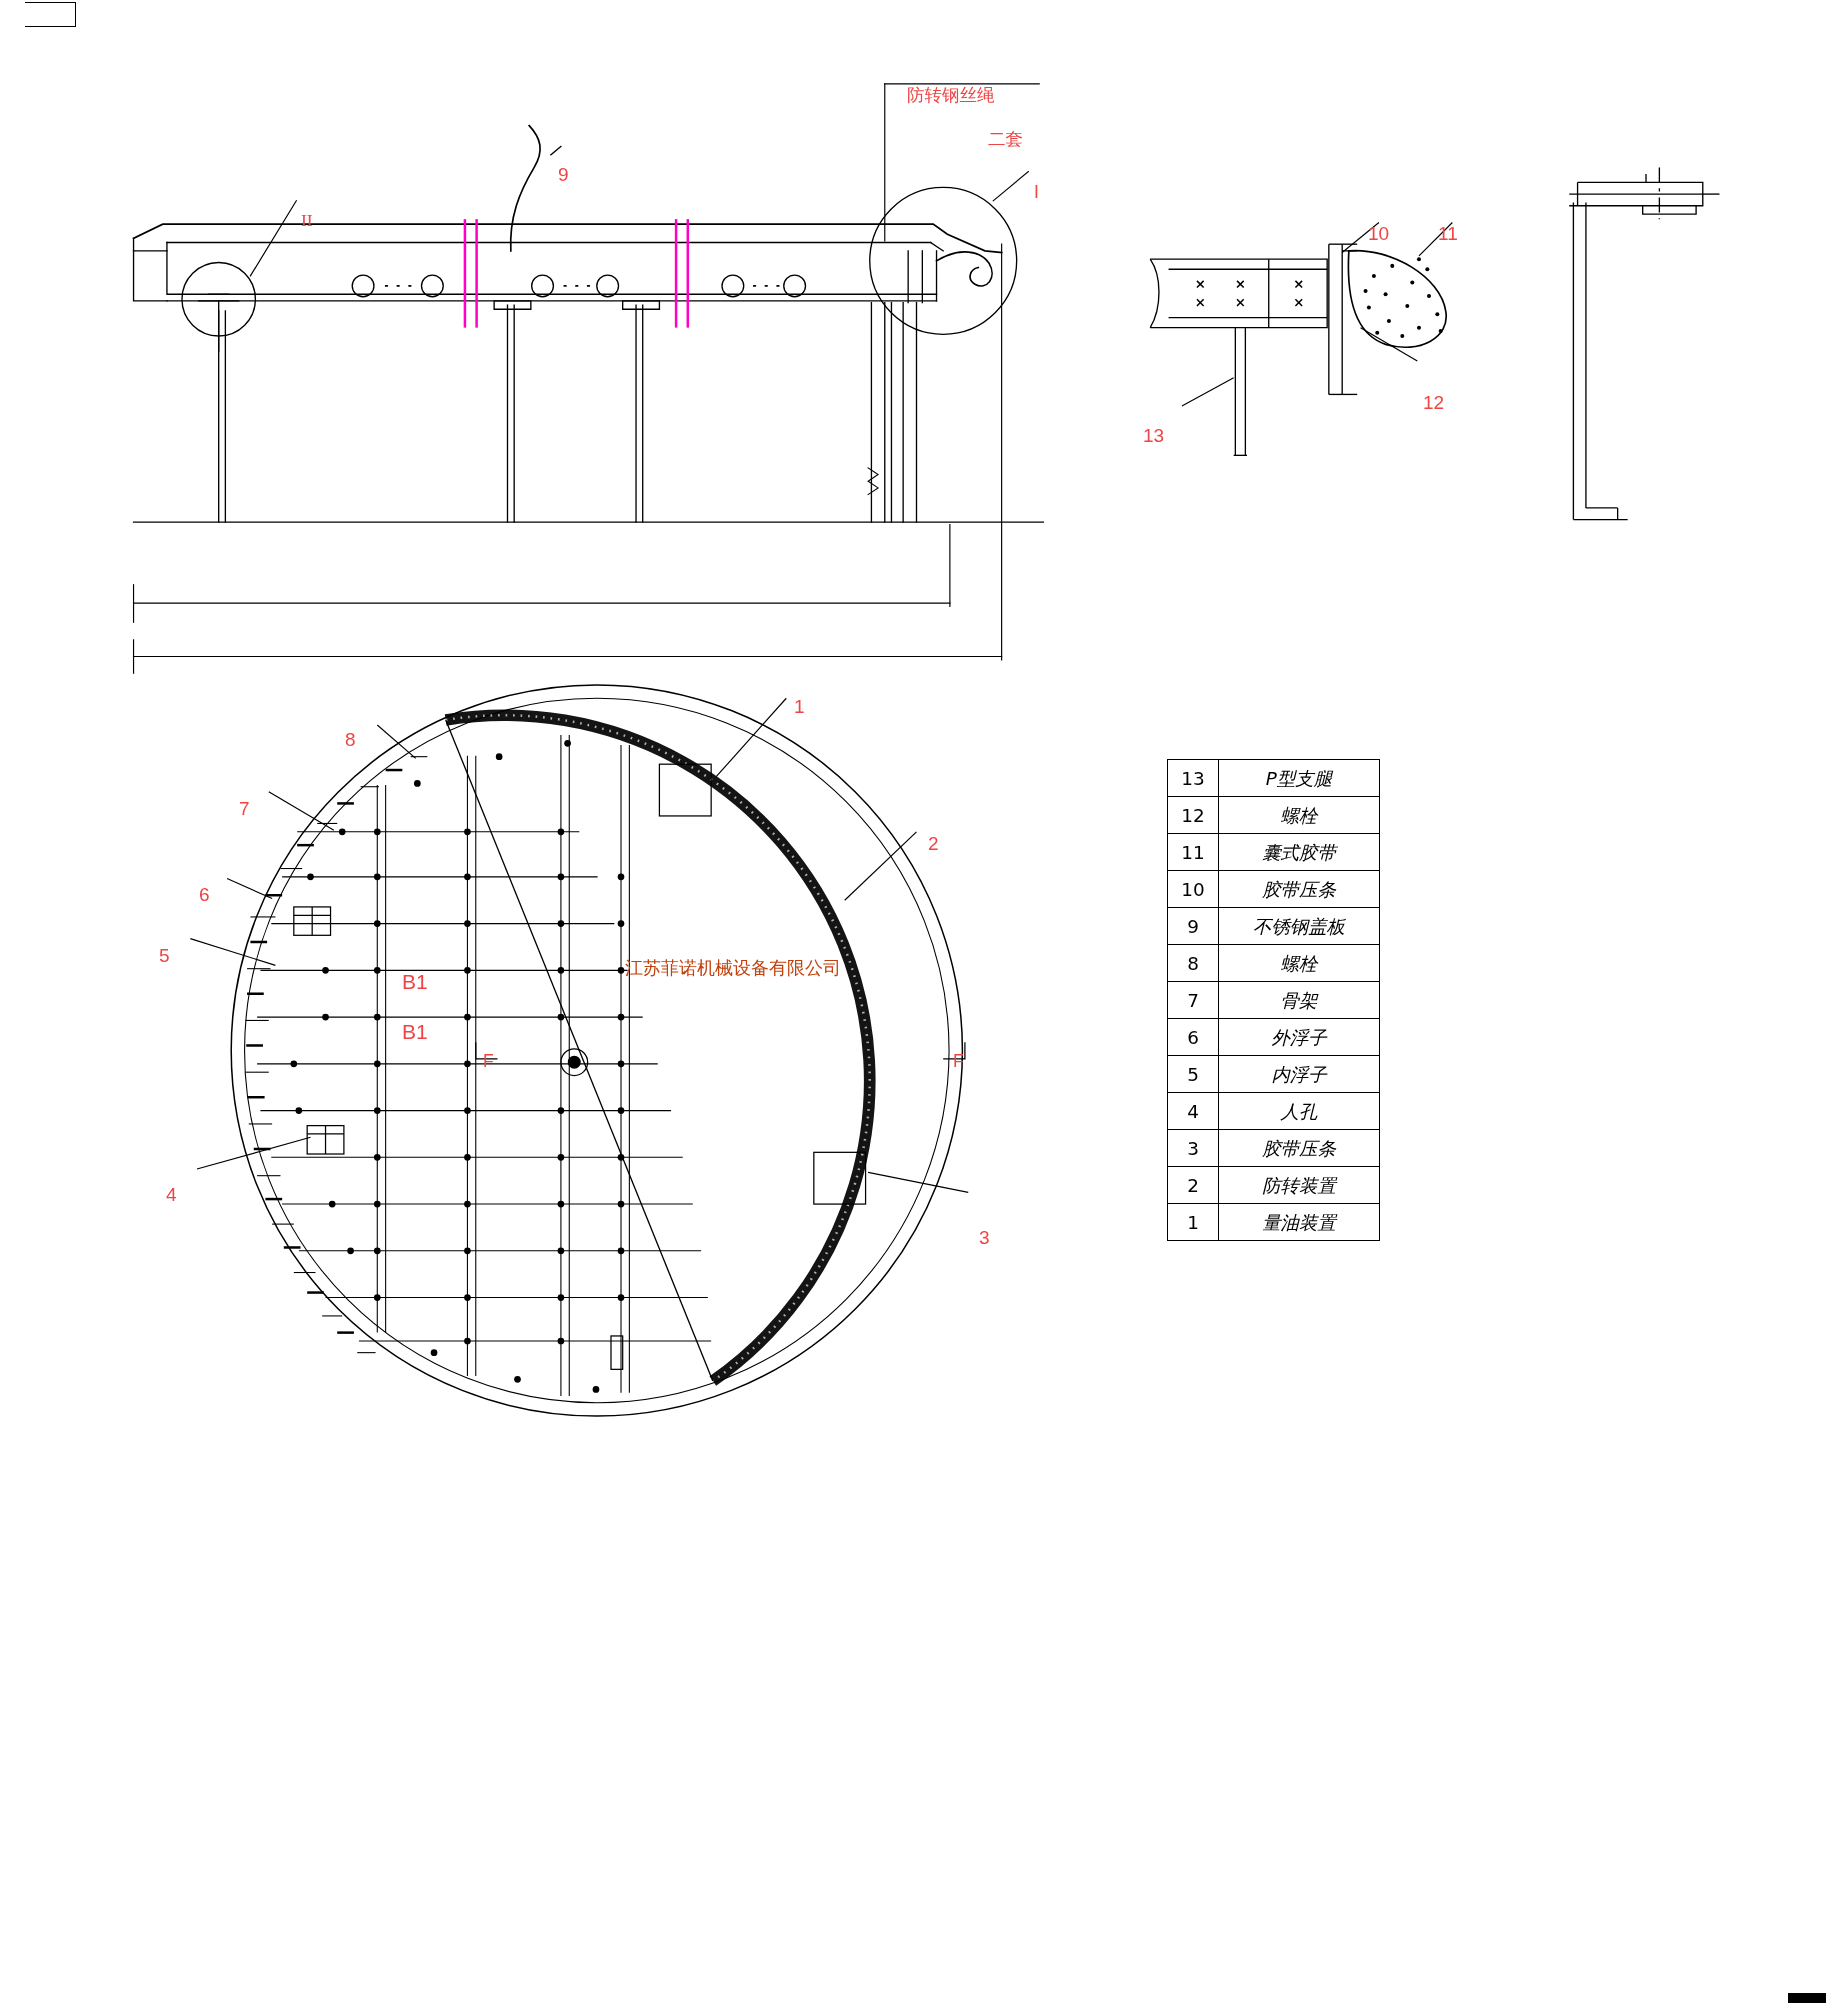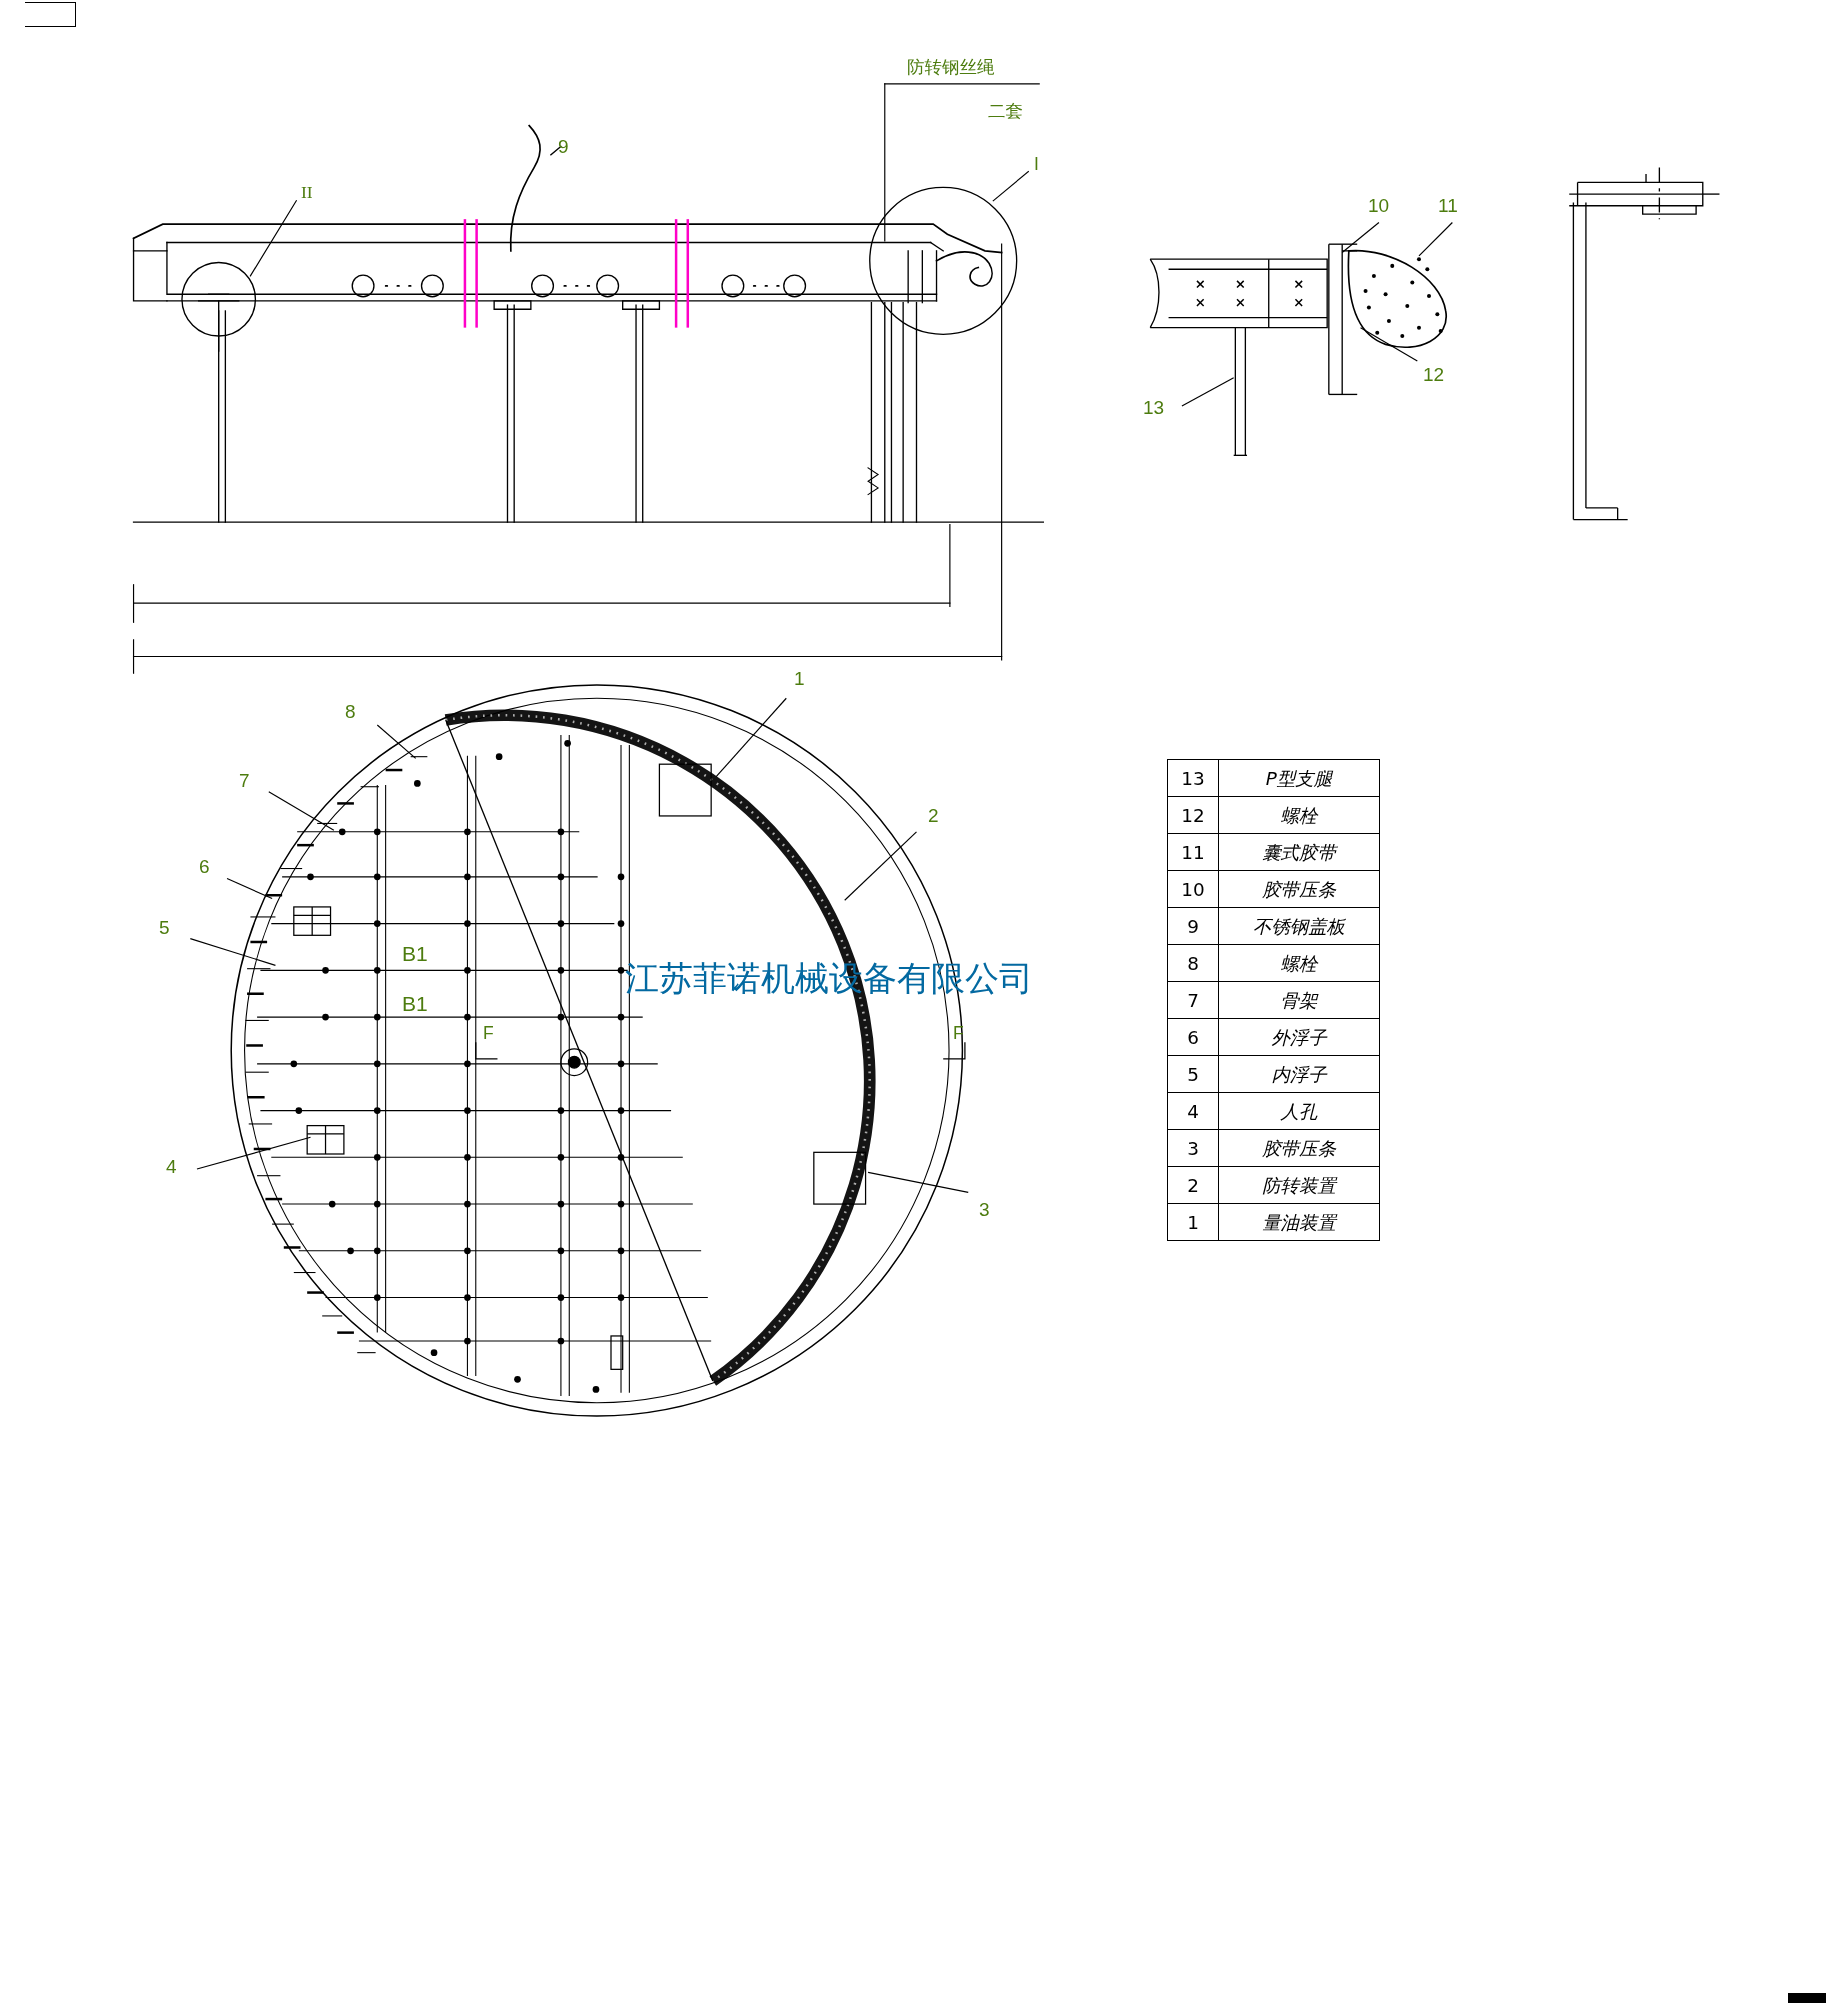--- a/index.html
+++ b/index.html
@@ -39,37 +39,38 @@
     position: absolute;
     left: 0;
     top: 0;
     width: 1838px;
     height: 2010px;
   }
   .lbl {
     position: absolute;
     font-family: "Liberation Sans", sans-serif;
     font-size: 17.5px;
-    color: #4d7c0f;
+    color: #ef4444;
     white-space: nowrap;
+    margin-top: 28px;
   }
   .lbl.num {
     font-size: 19px;
   }
   .lbl.cjk {
     font-family: "DejaVu Sans", sans-serif;
     font-size: 17.5px;
   }
   .watermark {
     position: absolute;
     left: 625px;
     top: 956px;
     font-family: "DejaVu Sans", sans-serif;
-    font-size: 34px;
-    color: #0369a1;
+    font-size: 18px;
+    color: #c2410c;
     white-space: nowrap;
   }
   
   #parts-table {
     position: absolute;
     left: 1167px;
     top: 759px;
     border-collapse: collapse;
   }
   #parts-table td {

